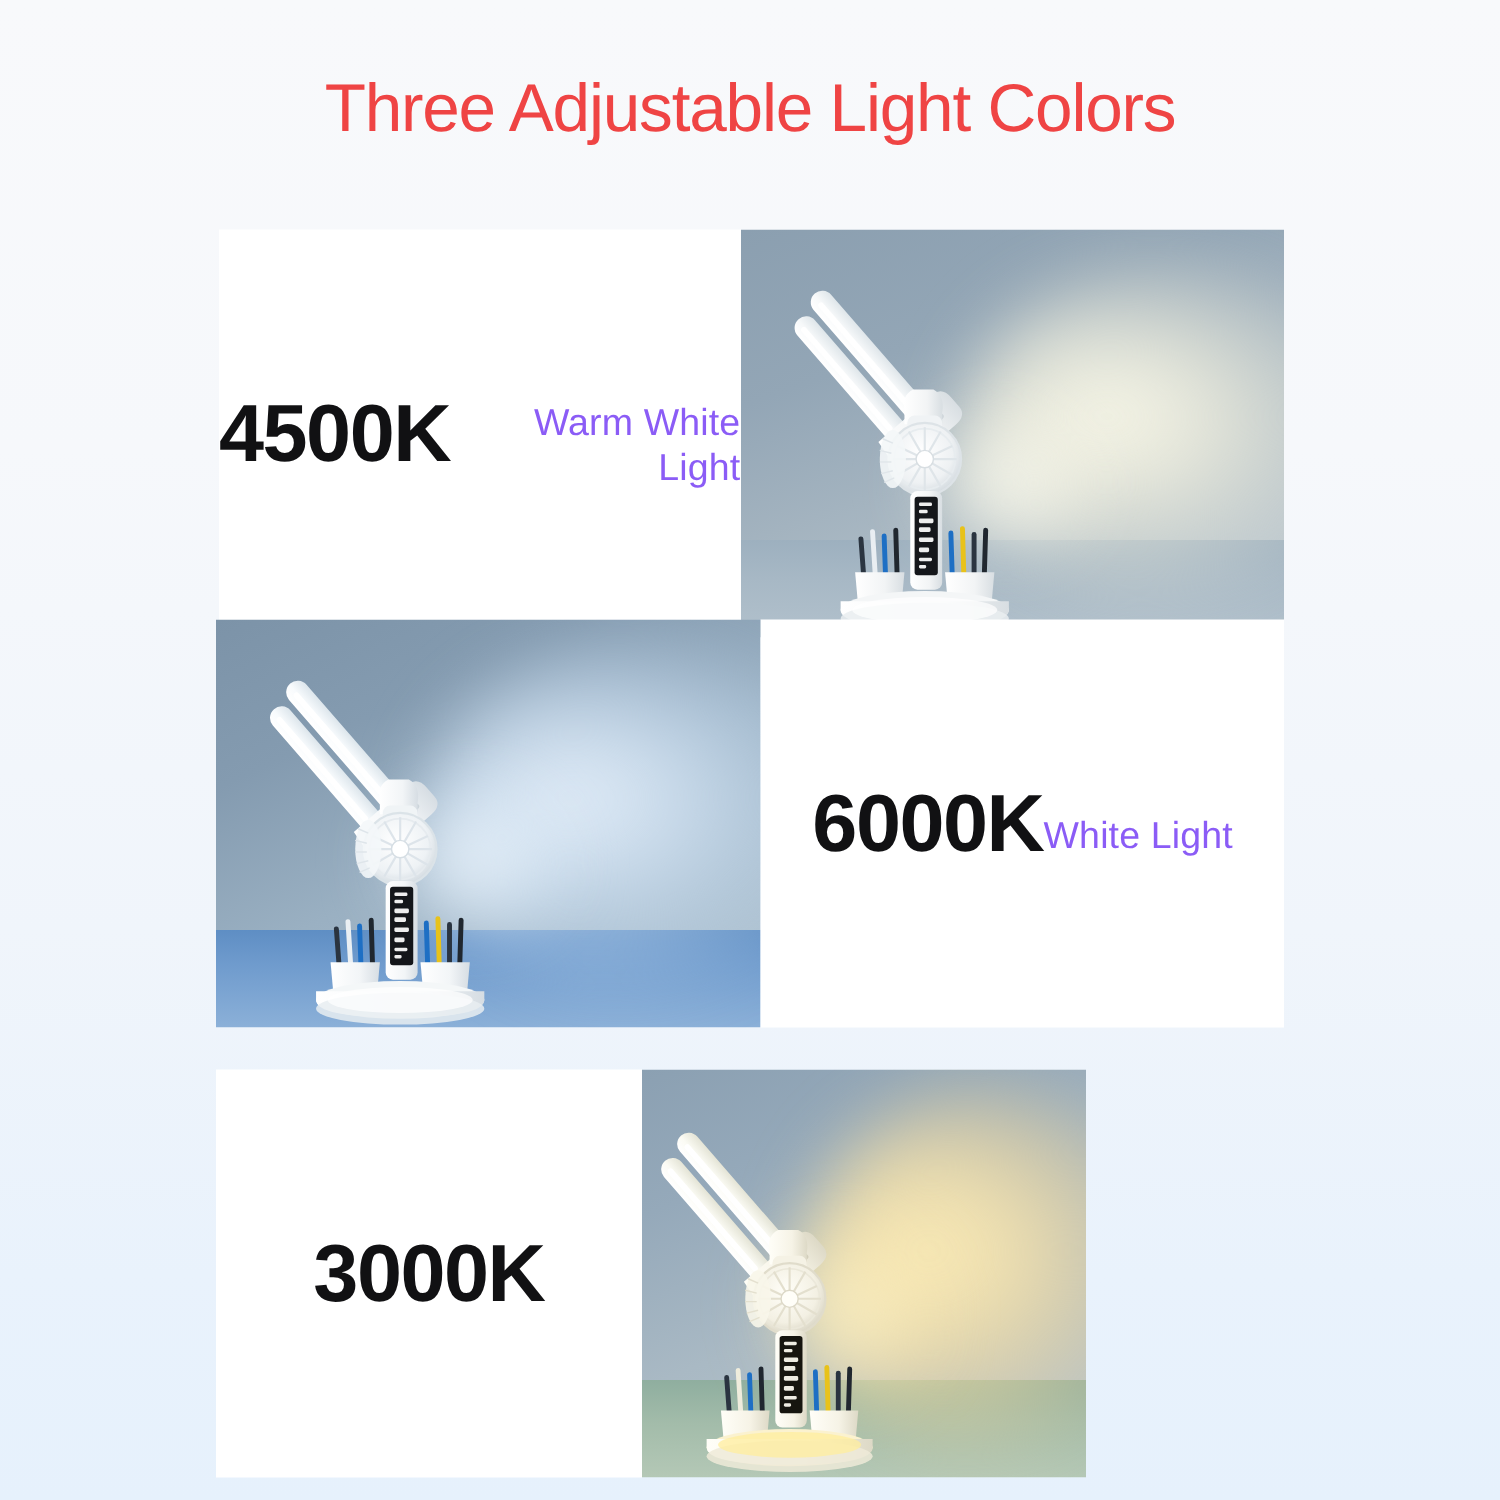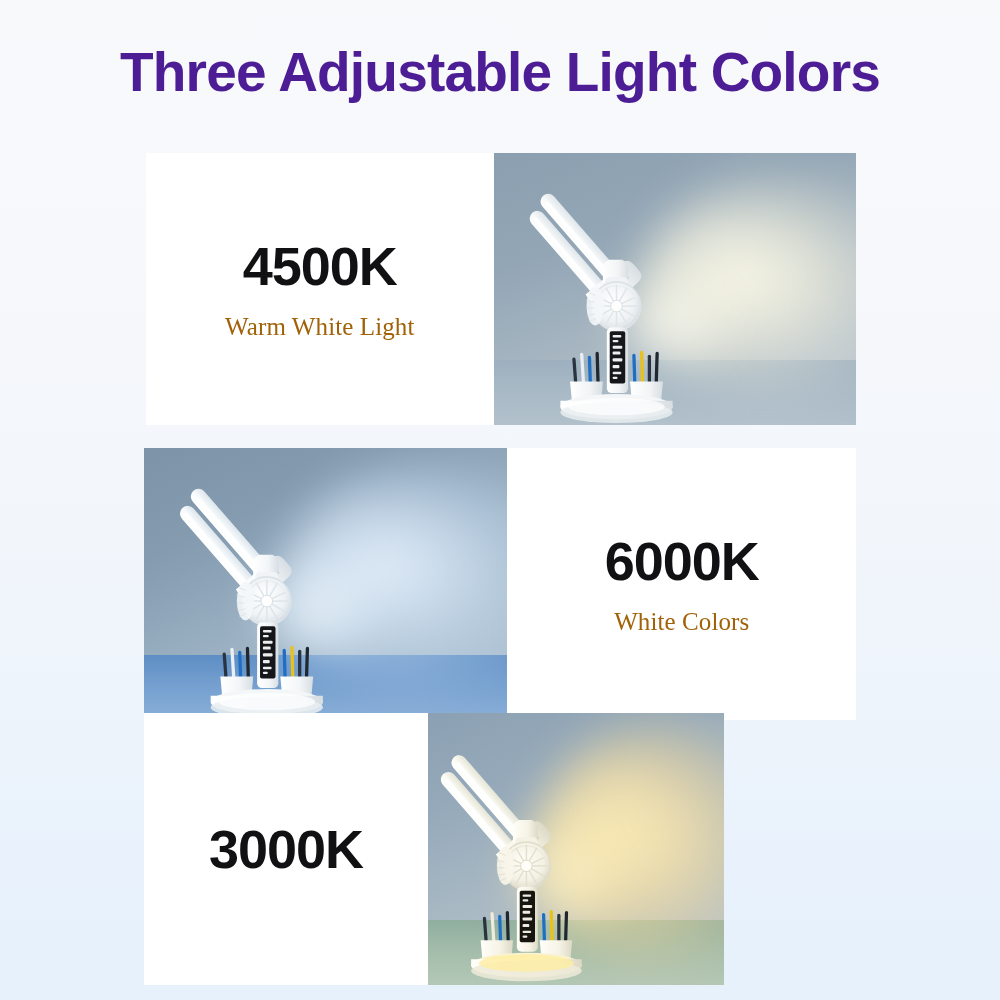--- a/index.html
+++ b/index.html
@@ -21,65 +21,64 @@
     position: relative;
   }
 
   
   .page-title {
     position: absolute;
     left: 0;
     top: 40px;
     width: 1000px;
     text-align: center;
-    font-size: 55px;
-    font-weight: 700;
+    font-size: 45px;
+    font-weight: 400;
     letter-spacing: -0.8px;
-    color: #4c1d95;
+    color: #ef4444;
     line-height: 64px;
     white-space: nowrap;
   }
 
   
   .row {
     position: absolute;
     display: flex;
     height: 272px;
   }
   #row-1 { left: 146px; top: 153px;  width: 710px; }
-  #row-2 { left: 144px; top: 448px;  width: 712px; }
+  #row-2 { left: 144px; top: 413px;  width: 712px; }
   #row-3 { left: 144px; top: 713px;  width: 580px; }
 
   .row.reverse { flex-direction: row-reverse; }
 
   
   .caption-panel {
     width: 350px;
     background: #ffffff;
     display: flex;
-    flex-direction: column;
+    flex-direction: row;
     align-items: center;
     justify-content: center;
     text-align: right;
   }
   .kelvin {
     font-size: 54px;
     font-weight: 700;
     color: #111113;
     letter-spacing: -1px;
     line-height: 60px;
   }
   .light-name {
     margin-top: 16px;
     font-size: 25px;
     font-weight: 400;
-    color: #a16207;
+    color: #8b5cf6;
     letter-spacing: 0.1px;
     line-height: 30px;
-    font-family: Liberation Serif, serif;
   }
 
   
   .photo-panel {
     width: 365px;
     position: relative;
     overflow: hidden;
   }
 
   
@@ -292,21 +291,21 @@
       <ellipse cx="78" cy="260" rx="58" ry="11" fill="#e9edf0" opacity="0.85"></ellipse>
       <ellipse cx="78" cy="254" rx="50" ry="9" fill="#ffffff" opacity="0.7"></ellipse>
     </svg>
   </div>
 </section>
 
 <section class="row reverse" id="row-2">
 
   <div class="caption-panel">
     <div class="kelvin">6000K</div>
-    <div class="light-name">White Colors</div>
+    <div class="light-name">White Light</div>
   </div>
 
   <div class="photo-panel scene-white">
     <div class="wall"></div>
     <div class="desk"></div>
     <div class="glow glow-main"></div>
     <div class="glow glow-hot"></div>
 
     <svg class="lamp-svg" viewBox="0 0 180 270">
       <defs>

